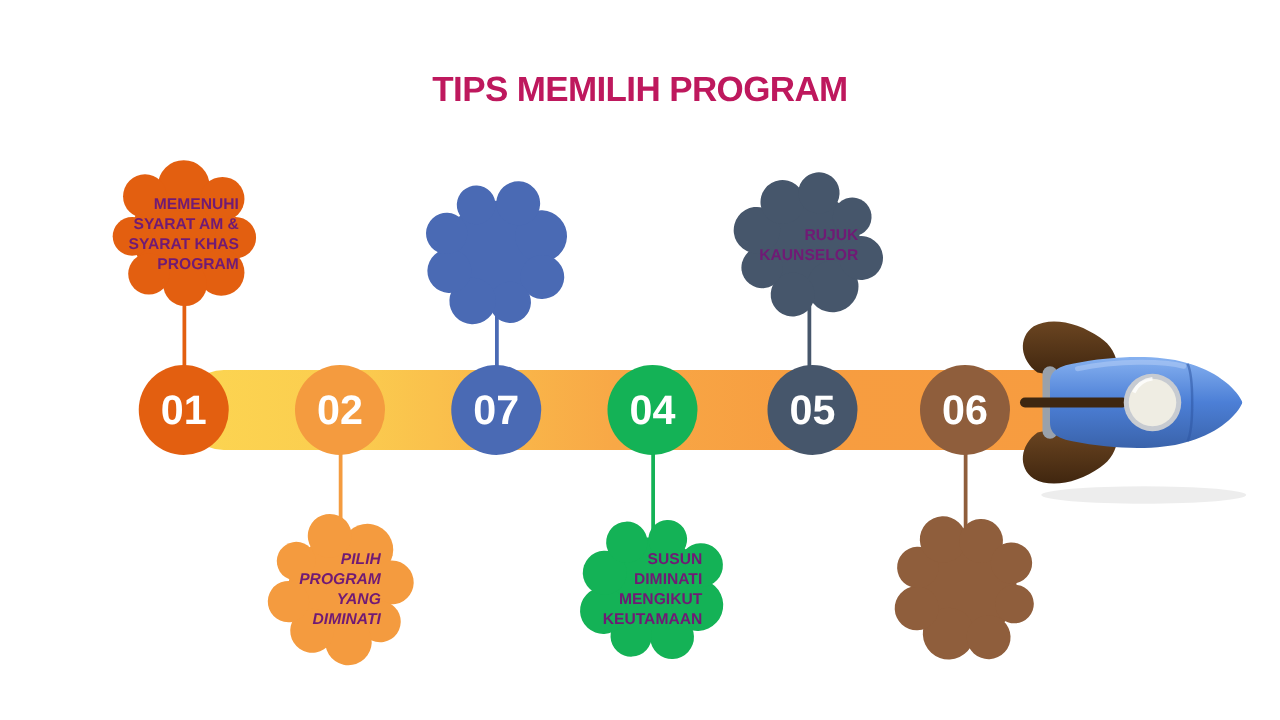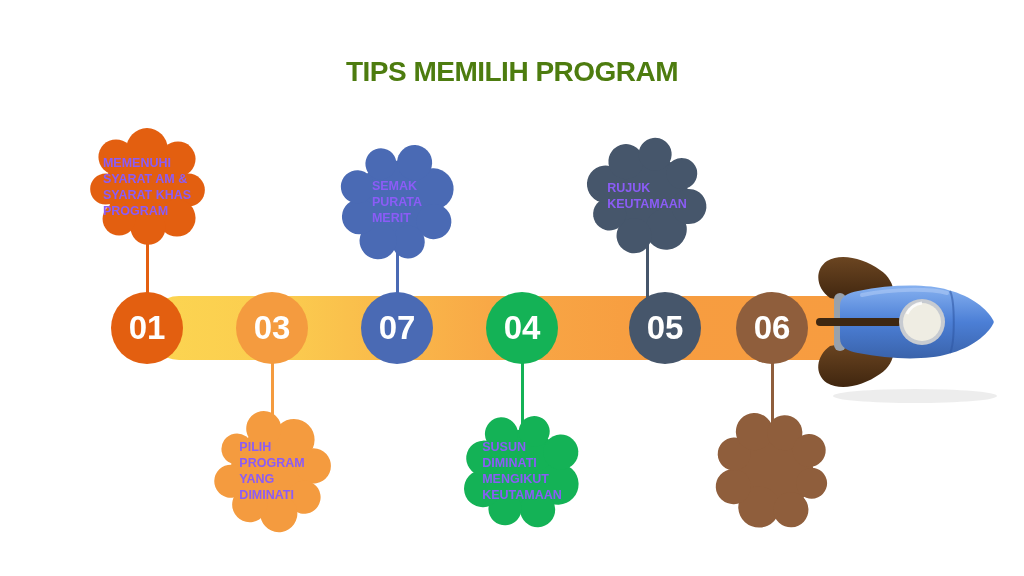--- a/index.html
+++ b/index.html
@@ -1,34 +1,34 @@
 <!DOCTYPE html>
 <html><head>
 <meta charset="utf-8">
 <style>
   html,body{margin:0;padding:0;background:#ffffff;}
   .canvas{position:relative;width:1024px;height:576px;background:#ffffff;overflow:hidden;
           font-family:"Liberation Sans",sans-serif;}
   .title{position:absolute;top:56px;left:0;width:100%;text-align:center;
-         font-size:28px;font-weight:bold;letter-spacing:-0.5px;color:#4d7c0f;}
+         font-size:28px;font-weight:bold;letter-spacing:-0.5px;color:#be185d;}
   .bar{position:absolute;left:147px;top:296px;width:716px;height:64px;border-radius:32px;
        background:linear-gradient(90deg,#FCD551 0%,#FBCD4F 18%,#F8A846 48%,#F79D40 70%,#F79C40 100%);}
   .step{position:absolute;left:0;top:0;}
   .circle{position:absolute;width:72px;height:72px;border-radius:50%;background:var(--c);
           display:flex;align-items:center;justify-content:center;top:292px;}
   .circle span{color:#ffffff;font-size:33px;font-weight:bold;}
   .connector{position:absolute;width:3px;background:var(--c);z-index:0;}
   .connector.top{top:232px;height:66px;}
   .connector.bottom{top:358px;height:66px;}
   .callout{position:absolute;width:124px;height:124px;z-index:1;}
   .callout svg{position:absolute;left:0;top:0;width:124px;height:124px;}
   .callout svg circle{fill:var(--c);}
   .callout-label{position:absolute;left:7px;top:0;width:110px;height:124px;
-                 display:flex;align-items:center;justify-content:center;text-align:left;
-                 color:#8b5cf6;font-size:12.5px;font-weight:bold;line-height:1.3;
+                 display:flex;align-items:center;justify-content:center;text-align:right;
+                 color:#701a75;font-size:12.5px;font-weight:bold;line-height:1.3;
                  white-space:pre-line;}
   .rocket{position:absolute;left:800px;top:240px;z-index:3;}
 </style>
 </head>
 <body>
 
 <div class="canvas">
 
   <div class="title">TIPS MEMILIH PROGRAM</div>
 
@@ -53,58 +53,55 @@
 PROGRAM</div>
     </div>
     <div class="connector top" style="left:145.5px;"></div>
     <div class="circle" style="left:111px;">
       <span>01</span>
     </div>
   </div>
 
   <div class="step" style="--c: #F49B3F;">
     <div class="connector bottom" style="left:270.5px;"></div>
-    <div class="callout bottom" style="left:210px;top:409px;">
+    <div class="callout bottom" style="left:210px;top:409px;font-style:italic;">
       <svg viewBox="0 0 120 120" style="transform:rotate(35deg);">
         <circle cx="60" cy="60" r="40"></circle>
           <circle cx="60" cy="23" r="20"></circle>
           <circle cx="90" cy="33" r="17"></circle>
         <circle cx="100" cy="63" r="16"></circle>
           <circle cx="89" cy="90" r="18"></circle>
           <circle cx="61" cy="99" r="17"></circle>
         <circle cx="33" cy="91" r="16"></circle>
           <circle cx="20" cy="62" r="15"></circle>
           <circle cx="30" cy="31" r="17"></circle>
       </svg>
       <div class="callout-label">PILIH
 PROGRAM
 YANG
 DIMINATI</div>
     </div>
     <div class="circle" style="left:236px;">
-      <span>03</span>
+      <span>02</span>
     </div>
   </div>
 
   <div class="step" style="--c: #4A6AB4;">
     <div class="callout top" style="left:335px;top:140px;">
       <svg viewBox="0 0 120 120" style="transform:rotate(70deg);">
         <circle cx="60" cy="60" r="40"></circle>
           <circle cx="60" cy="23" r="20"></circle>
           <circle cx="90" cy="33" r="17"></circle>
         <circle cx="100" cy="63" r="16"></circle>
           <circle cx="89" cy="90" r="18"></circle>
           <circle cx="61" cy="99" r="17"></circle>
         <circle cx="33" cy="91" r="16"></circle>
           <circle cx="20" cy="62" r="15"></circle>
           <circle cx="30" cy="31" r="17"></circle>
       </svg>
-      <div class="callout-label">SEMAK
-PURATA
-MERIT</div>
     </div>
     <div class="connector top" style="left:395.5px;"></div>
     <div class="circle" style="left:361px;">
       <span>07</span>
     </div>
   </div>
 
   <div class="step" style="--c: #14B256;">
     <div class="connector bottom" style="left:520.5px;"></div>
     <div class="callout bottom" style="left:460px;top:409px;">
@@ -136,24 +133,24 @@
           <circle cx="60" cy="23" r="20"></circle>
           <circle cx="90" cy="33" r="17"></circle>
         <circle cx="100" cy="63" r="16"></circle>
           <circle cx="89" cy="90" r="18"></circle>
           <circle cx="61" cy="99" r="17"></circle>
         <circle cx="33" cy="91" r="16"></circle>
           <circle cx="20" cy="62" r="15"></circle>
           <circle cx="30" cy="31" r="17"></circle>
       </svg>
       <div class="callout-label">RUJUK
-KEUTAMAAN</div>
+KAUNSELOR</div>
     </div>
     <div class="connector top" style="left:645.5px;"></div>
-    <div class="circle" style="left:629px;">
+    <div class="circle" style="left:614px;">
       <span>05</span>
     </div>
   </div>
 
   <div class="step" style="--c: #8F5E3C;">
     <div class="connector bottom" style="left:770.5px;"></div>
     <div class="callout bottom" style="left:710px;top:409px;">
       <svg viewBox="0 0 120 120" style="transform:rotate(200deg);">
         <circle cx="60" cy="60" r="40"></circle>
           <circle cx="60" cy="23" r="20"></circle>

